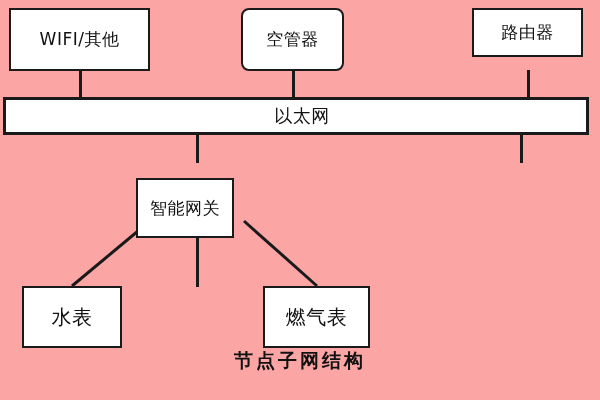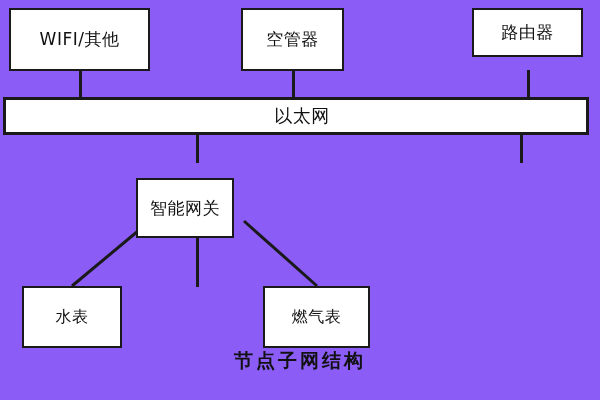--- a/index.html
+++ b/index.html
@@ -4,21 +4,21 @@
 <style>
   html, body {
     margin: 0;
     padding: 0;
     background: #ffffff;
   }
   #diagram-root {
     position: relative;
     width: 600px;
     height: 400px;
-    background: #8b5cf6;
+    background: #fca5a5;
     font-family: "DejaVu Sans", "Liberation Sans", sans-serif;
     overflow: hidden;
   }
   .node {
     position: absolute;
     box-sizing: border-box;
     border: 2px solid #1a1a1a;
     background: #ffffff;
     display: flex;
     align-items: center;
@@ -29,21 +29,21 @@
     letter-spacing: 0.5px;
     white-space: nowrap;
     z-index: 3;
   }
   .node.bus {
     border-width: 3px;
     font-size: 18px;
     padding-left: 12px;
   }
   .node.small {
-    font-size: 16px;
+    font-size: 20px;
   }
   
   .conn {
     position: absolute;
     background: #1a1a1a;
     z-index: 1;
   }
   .conn.v { width: 3px; }
   .diag-layer {
     position: absolute;
@@ -81,21 +81,21 @@
 
   <svg class="diag-layer" viewBox="0 0 600 400" xmlns="http://www.w3.org/2000/svg">
     <line x1="150" y1="221" x2="72" y2="286" stroke="#1a1a1a" stroke-width="3"></line>
     <line x1="244" y1="221" x2="317" y2="286" stroke="#1a1a1a" stroke-width="3"></line>
   </svg>
 
   <div class="node" style="left:9px; top:8px; width:141px; height:63px;">
     <span>WIFI/其他</span>
   </div>
 
-  <div class="node" style="left:241px; top:8px; width:103px; height:63px;">
+  <div class="node" style="left:241px; top:8px; width:103px; height:63px;border-radius:8px;">
     <span>空管器</span>
   </div>
 
   <div class="node" style="left:472px; top:8px; width:111px; height:49px;">
     <span>路由器</span>
   </div>
 
   <div class="node bus" style="left:3px; top:97px; width:586px; height:38px;">
     <span>以太网</span>
   </div>

